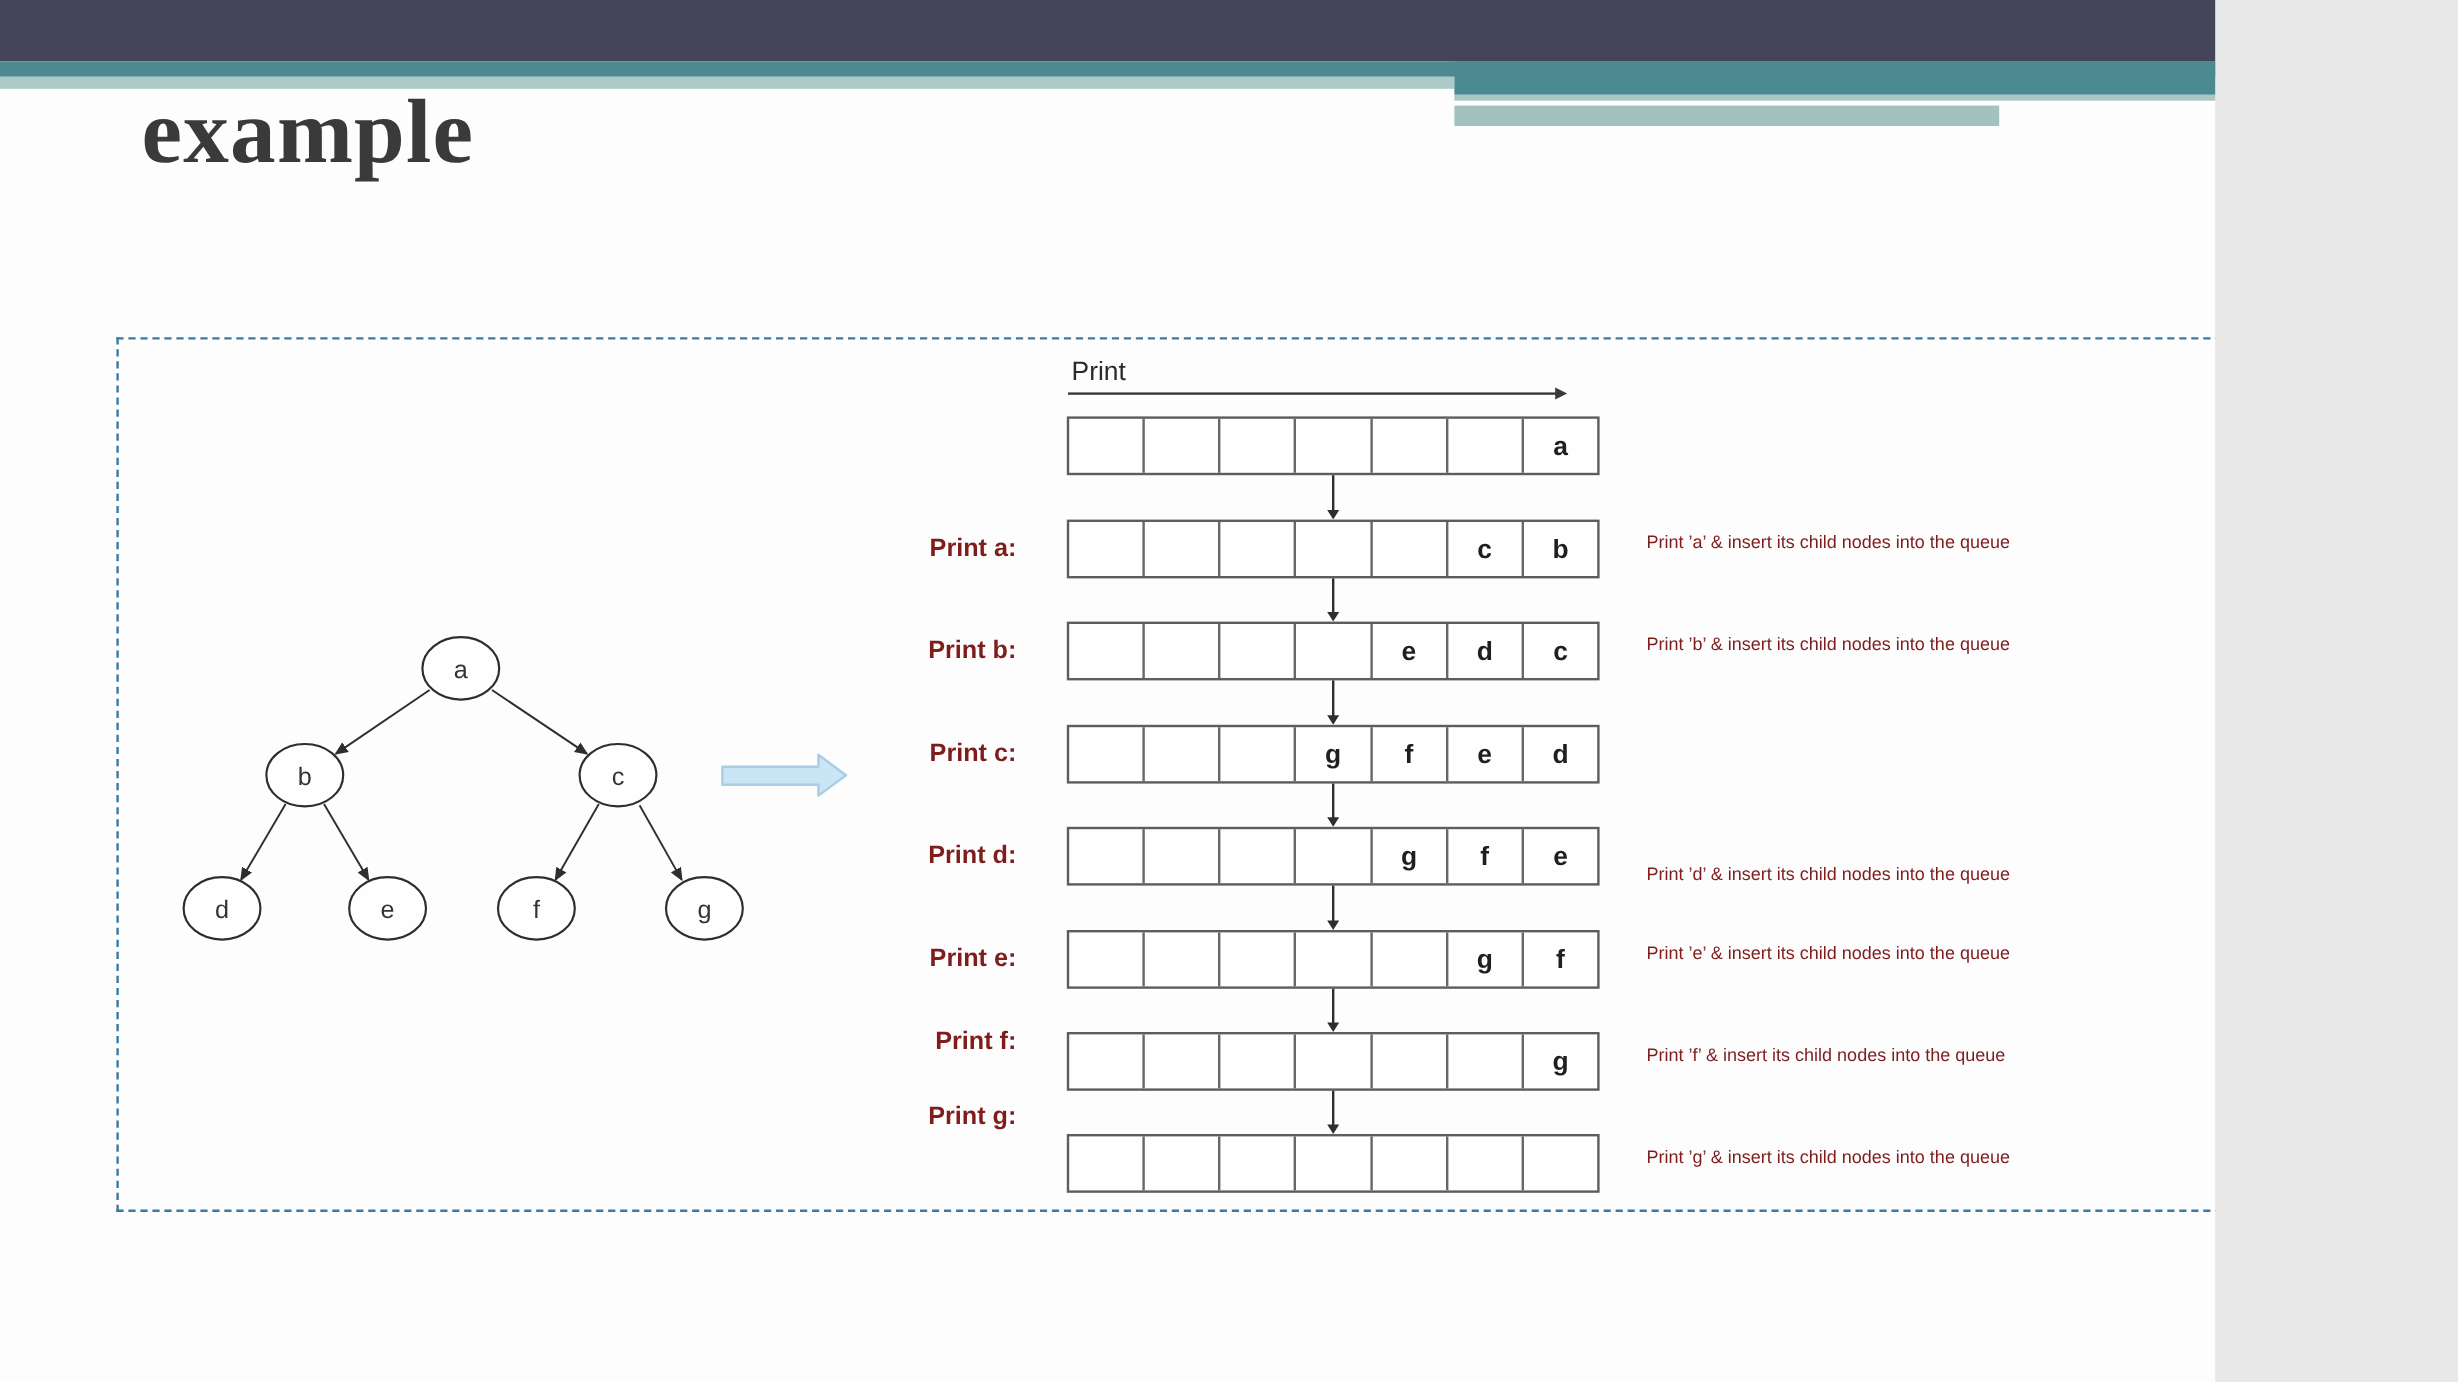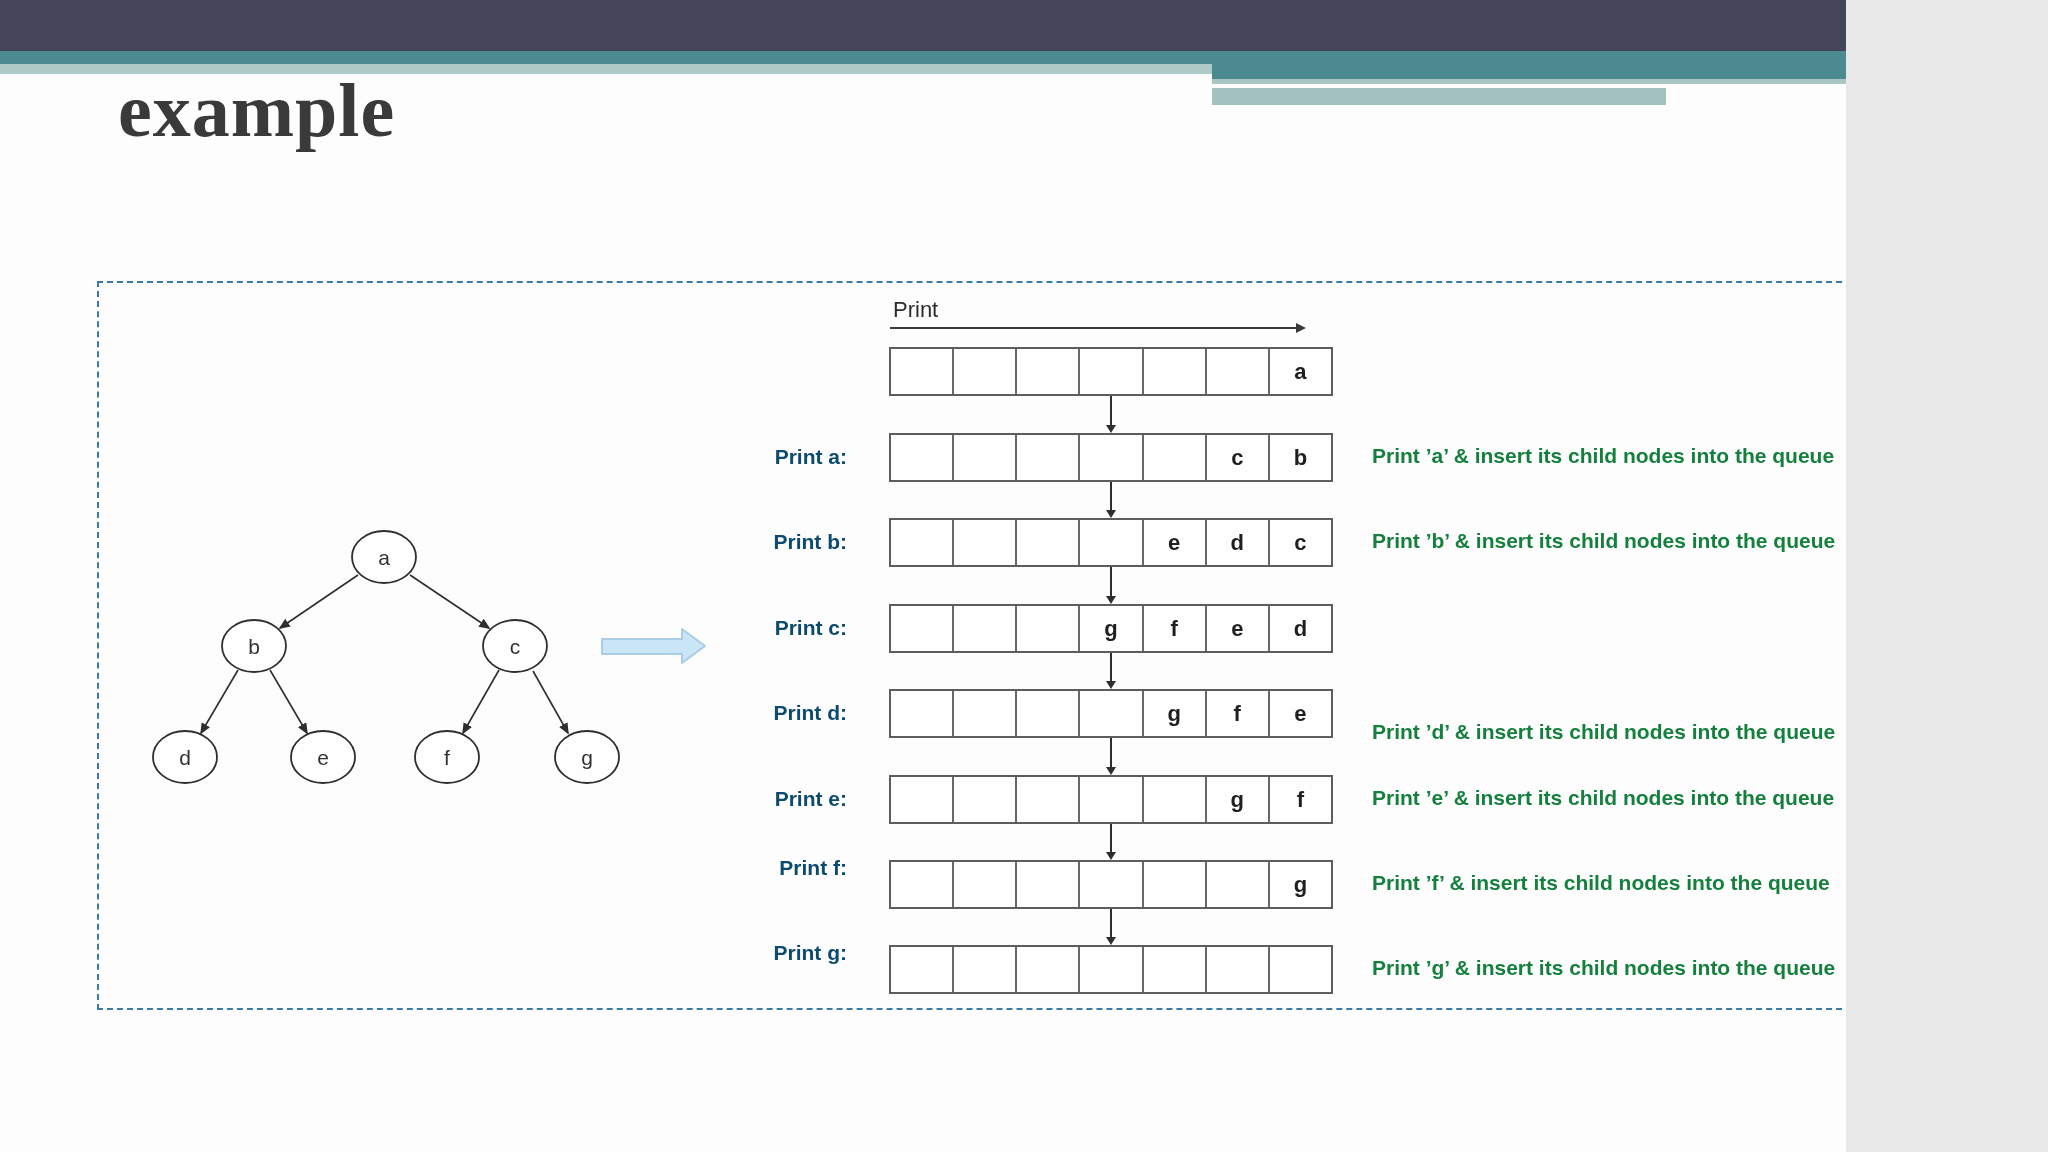--- a/index.html
+++ b/index.html
@@ -50,39 +50,39 @@
     position:absolute;left:790px;width:444px;height:49px;
     border:2px solid #5d5d5d;background:#fefefe;display:flex;box-sizing:border-box;
   }
   .qcell{
     flex:1;border-right:2px solid #676767;display:flex;align-items:center;justify-content:center;
     font-size:22px;font-weight:600;color:#1f1f1f;
   }
   .qcell:last-child{border-right:none;}
   .rowlabel{
     position:absolute;left:570px;width:178px;text-align:right;
-    font-size:21px;font-weight:600;color:#0c4a6e;
+    font-size:21px;font-weight:600;color:#7f1d1d;
   }
   .rownote{
     position:absolute;left:1273px;width:560px;
-    font-size:21px;font-weight:700;color:#15803d;white-space:nowrap;
+    font-size:15px;font-weight:400;color:#7f1d1d;white-space:nowrap;
   }
   .varrow{position:absolute;left:1007px;width:10px;}
   .varrow:before{
     content:'';position:absolute;left:4px;top:0;bottom:6px;width:2px;background:#2e2e2e;
   }
   .varrow:after{
     content:'';position:absolute;left:0;bottom:0;width:0;height:0;
     border-left:5px solid transparent;border-right:5px solid transparent;border-top:8px solid #2e2e2e;
   }
   
   .r0{top:64px;}  .r1{top:150px;} .r2{top:235px;} .r3{top:321px;}
   .r4{top:406px;} .r5{top:492px;} .r6{top:577px;} .r7{top:662px;}
   .lbl1{top:162px;} .lbl2{top:247px;} .lbl3{top:333px;} .lbl4{top:418px;}
-  .lbl5{top:504px;} .lbl6{top:573px;} .lbl7{top:658px;}
+  .lbl5{top:504px;} .lbl6{top:573px;} .lbl7{top:636px;}
   .nt1{top:161px;} .nt2{top:246px;} .nt3{top:332px;} .nt4{top:437px;}
   .nt5{top:503px;} .nt6{top:588px;} .nt7{top:673px;}
   .va1{top:113px;height:37px;} .va2{top:199px;height:36px;} .va3{top:284px;height:37px;}
   .va4{top:370px;height:36px;} .va5{top:455px;height:37px;} .va6{top:541px;height:36px;}
   .va7{top:626px;height:36px;}
 </style>
 </head>
 <body>
 
 <div class="slide">

